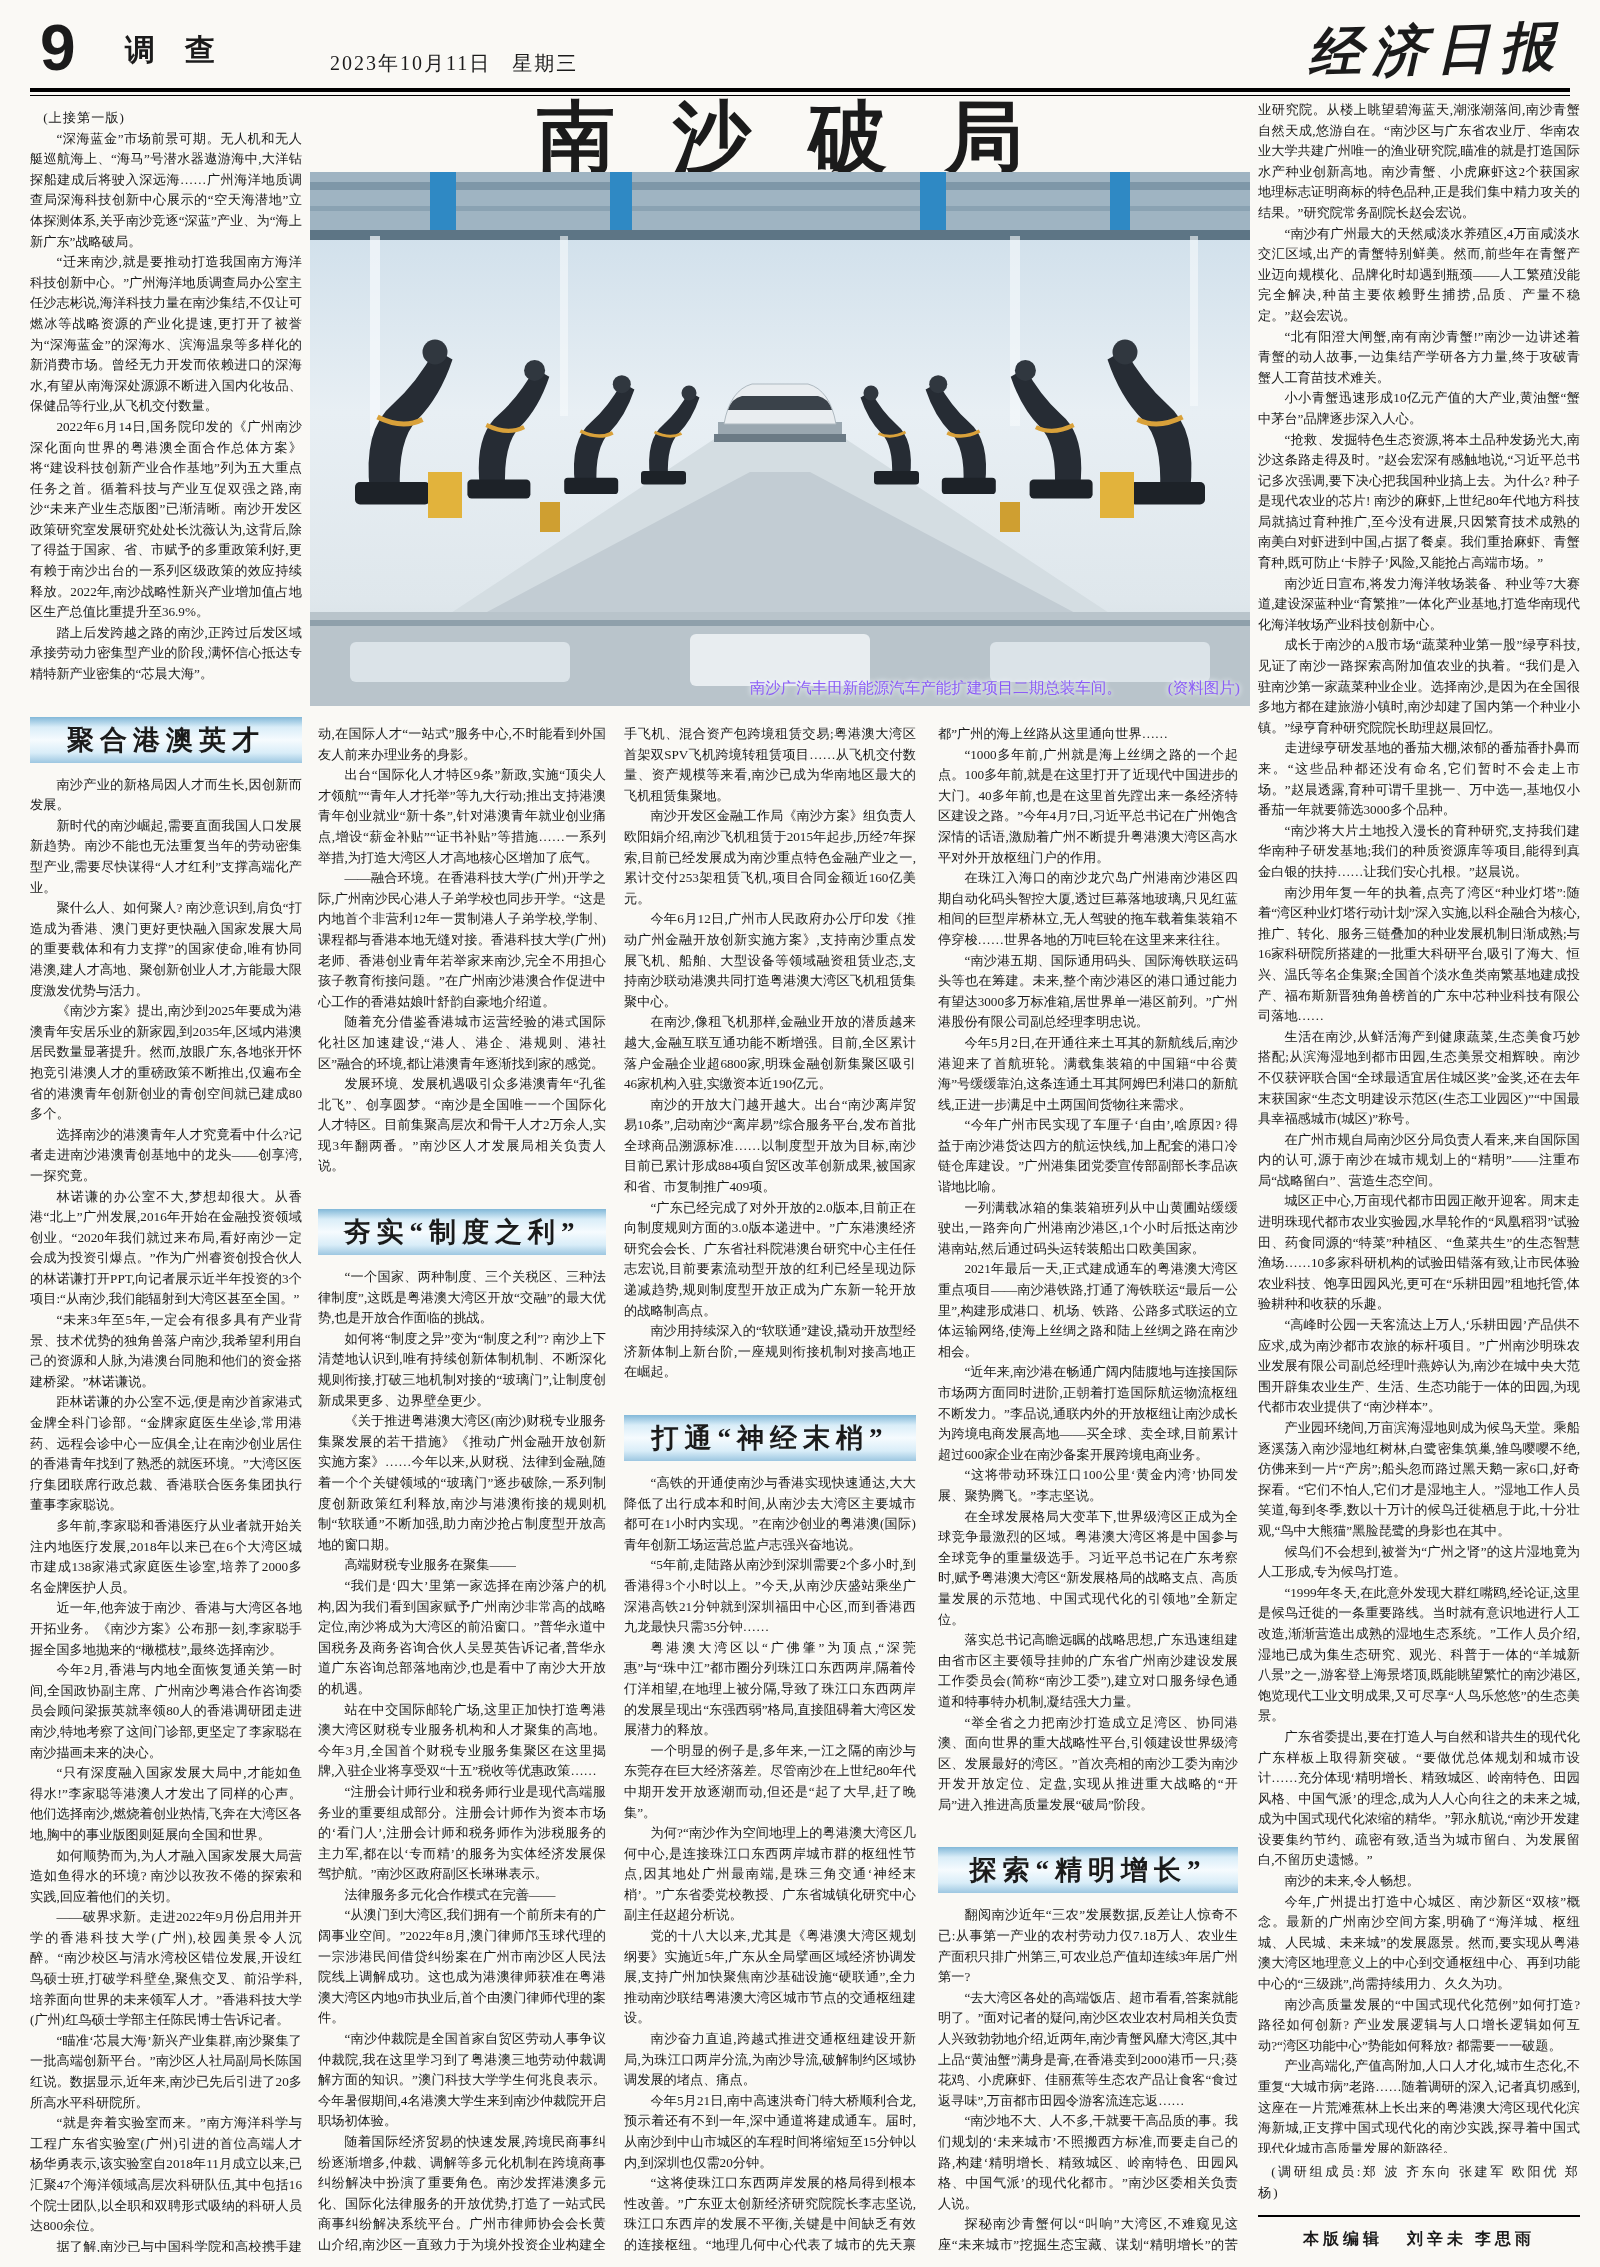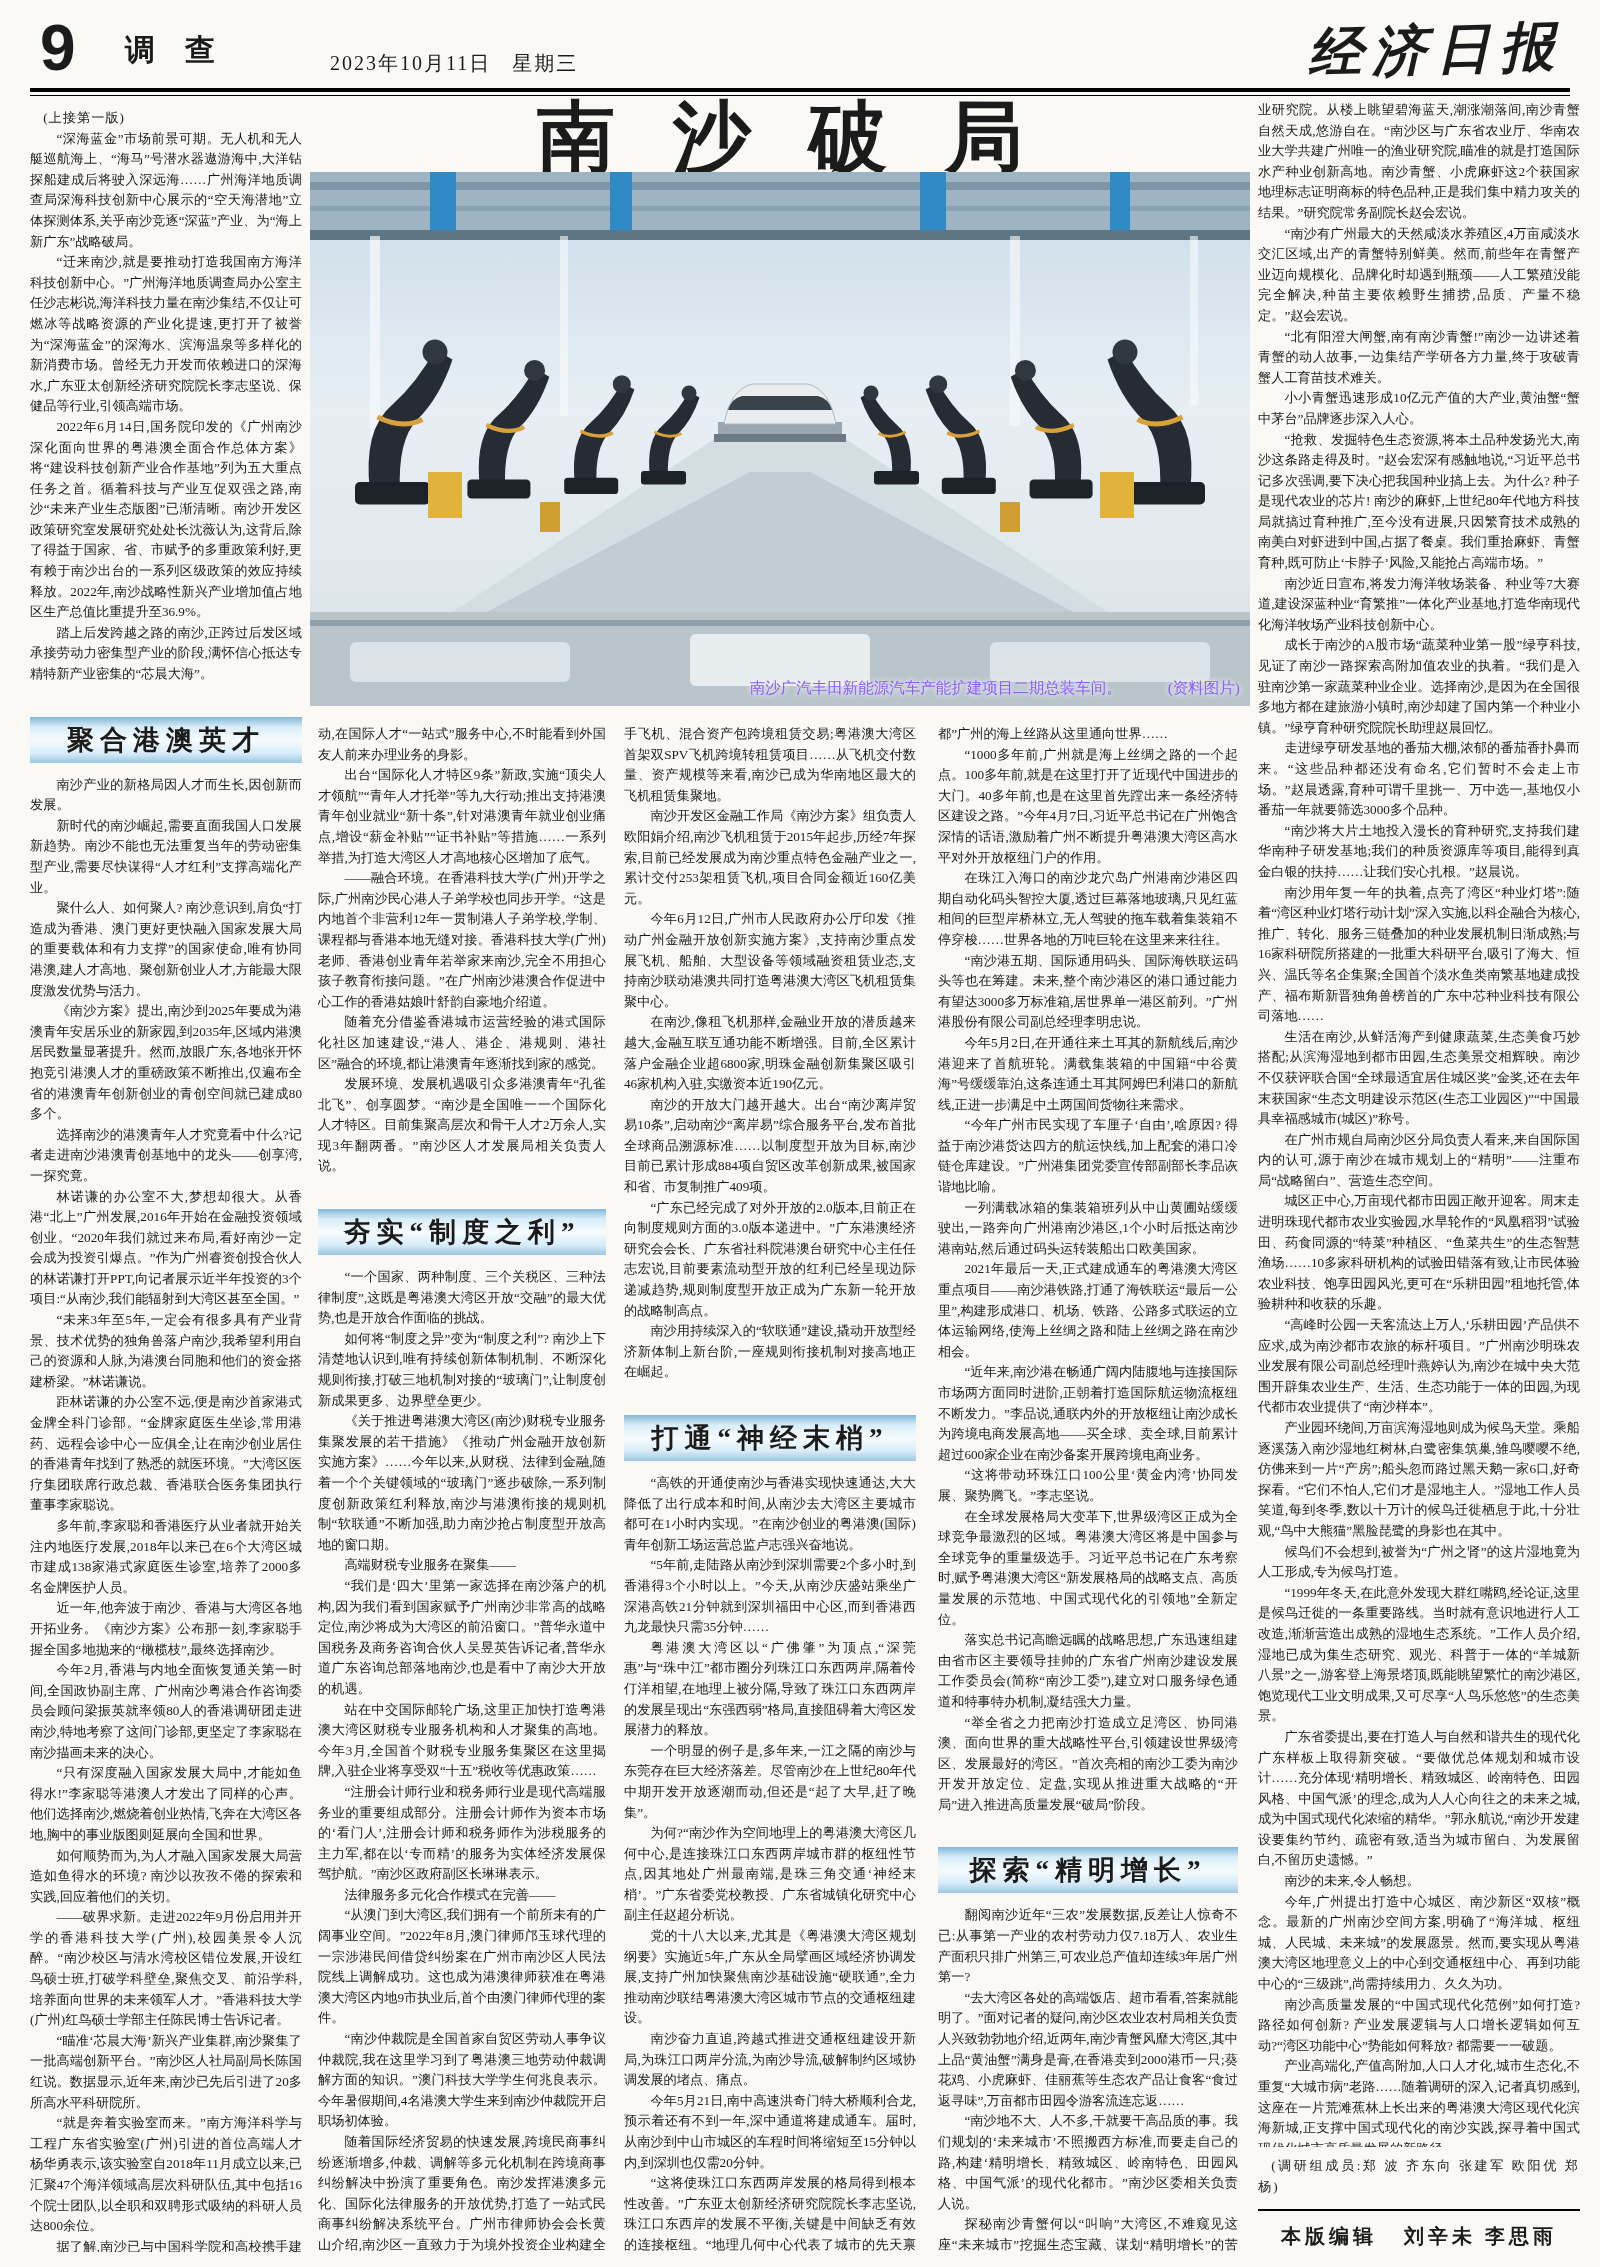--- a/index.html
+++ b/index.html
@@ -34,21 +34,21 @@
   .blk.p{text-indent:2em;}
   .blk.cont{text-indent:0;}
   .blk.lead{text-indent:1em;letter-spacing:1px;margin-top:8px;}
   .blk.h{margin:32px 0 12px 0;height:46px;line-height:46px;text-align:center;text-indent:0;
          font-size:27px;font-weight:bold;letter-spacing:6px;
          background:linear-gradient(180deg,#82b8d8 0%,#d9edf8 22%,#f6fbfe 50%,#d9edf8 78%,#9dc7e1 100%);}
   
   .c5-footer{flex:0 0 auto;padding-top:8px;}
   .team{font-size:13.2px;line-height:1.6;text-indent:1em;letter-spacing:2px;}
   .foot-rule{border:none;border-top:2px solid #000;margin:12px 0 10px 0;}
-  .editorline{text-align:center;font-size:20px;font-weight:bold;letter-spacing:4px;}
+  .editorline{text-align:center;font-size:16px;font-weight:bold;letter-spacing:4px;}
 </style>
 </head>
 <body>
 
 <div class="page">
 
   <div class="hdr">
     <div class="pagenum">9</div>
     <div class="secname">调查</div>
     <div class="hdate">
@@ -126,21 +126,21 @@
     </svg>
   </div>
   <div class="caption">
     <span>南沙广汽丰田新能源汽车产能扩建项目二期总装车间。</span>
     <span>(资料图片)</span>
   </div>
 
   <div class="col c1">
       <div class="blk lead">(上接第一版)</div>
       <div class="blk p">“深海蓝金”市场前景可期。无人机和无人艇巡航海上、“海马”号潜水器遨游海中,大洋钻探船建成后将驶入深远海……广州海洋地质调查局深海科技创新中心展示的“空天海潜地”立体探测体系,关乎南沙竞逐“深蓝”产业、为“海上新广东”战略破局。</div>
-      <div class="blk p">“迁来南沙,就是要推动打造我国南方海洋科技创新中心。”广州海洋地质调查局办公室主任沙志彬说,海洋科技力量在南沙集结,不仅让可燃冰等战略资源的产业化提速,更打开了被誉为“深海蓝金”的深海水、滨海温泉等多样化的新消费市场。曾经无力开发而依赖进口的深海水,广东亚太创新经济研究院院长李志坚说、保健品等行业,引领高端市场。</div>
+      <div class="blk p">“迁来南沙,就是要推动打造我国南方海洋科技创新中心。”广州海洋地质调查局办公室主任沙志彬说,海洋科技力量在南沙集结,不仅让可燃冰等战略资源的产业化提速,更打开了被誉为“深海蓝金”的深海水、滨海温泉等多样化的新消费市场。曾经无力开发而依赖进口的深海水,有望从南海深处源源不断进入国内化妆品、保健品等行业,从飞机交付数量。</div>
       <div class="blk p">2022年6月14日,国务院印发的《广州南沙深化面向世界的粤港澳全面合作总体方案》将“建设科技创新产业合作基地”列为五大重点任务之首。循着科技与产业互促双强之路,南沙“未来产业生态版图”已渐清晰。南沙开发区政策研究室发展研究处处长沈薇认为,这背后,除了得益于国家、省、市赋予的多重政策利好,更有赖于南沙出台的一系列区级政策的效应持续释放。2022年,南沙战略性新兴产业增加值占地区生产总值比重提升至36.9%。</div>
       <div class="blk p">踏上后发跨越之路的南沙,正跨过后发区域承接劳动力密集型产业的阶段,满怀信心抵达专精特新产业密集的“芯晨大海”。</div>
       <div class="blk h">聚合港澳英才</div>
       <div class="blk p">南沙产业的新格局因人才而生长,因创新而发展。</div>
       <div class="blk p">新时代的南沙崛起,需要直面我国人口发展新趋势。南沙不能也无法重复当年的劳动密集型产业,需要尽快谋得“人才红利”支撑高端化产业。</div>
       <div class="blk p">聚什么人、如何聚人? 南沙意识到,肩负“打造成为香港、澳门更好更快融入国家发展大局的重要载体和有力支撑”的国家使命,唯有协同港澳,建人才高地、聚创新创业人才,方能最大限度激发优势与活力。</div>
       <div class="blk p">《南沙方案》提出,南沙到2025年要成为港澳青年安居乐业的新家园,到2035年,区域内港澳居民数量显著提升。然而,放眼广东,各地张开怀抱竞引港澳人才的重磅政策不断推出,仅遍布全省的港澳青年创新创业的青创空间就已建成80多个。</div>
       <div class="blk p">选择南沙的港澳青年人才究竟看中什么?记者走进南沙港澳青创基地中的龙头——创享湾,一探究竟。</div>
       <div class="blk p">林诺谦的办公室不大,梦想却很大。从香港“北上”广州发展,2016年开始在金融投资领域创业。“2020年我们就过来布局,看好南沙一定会成为投资引爆点。”作为广州睿资创投合伙人的林诺谦打开PPT,向记者展示近半年投资的3个项目:“从南沙,我们能辐射到大湾区甚至全国。”</div>
       <div class="blk p">“未来3年至5年,一定会有很多具有产业背景、技术优势的独角兽落户南沙,我希望利用自己的资源和人脉,为港澳台同胞和他们的资金搭建桥梁。”林诺谦说。</div>

